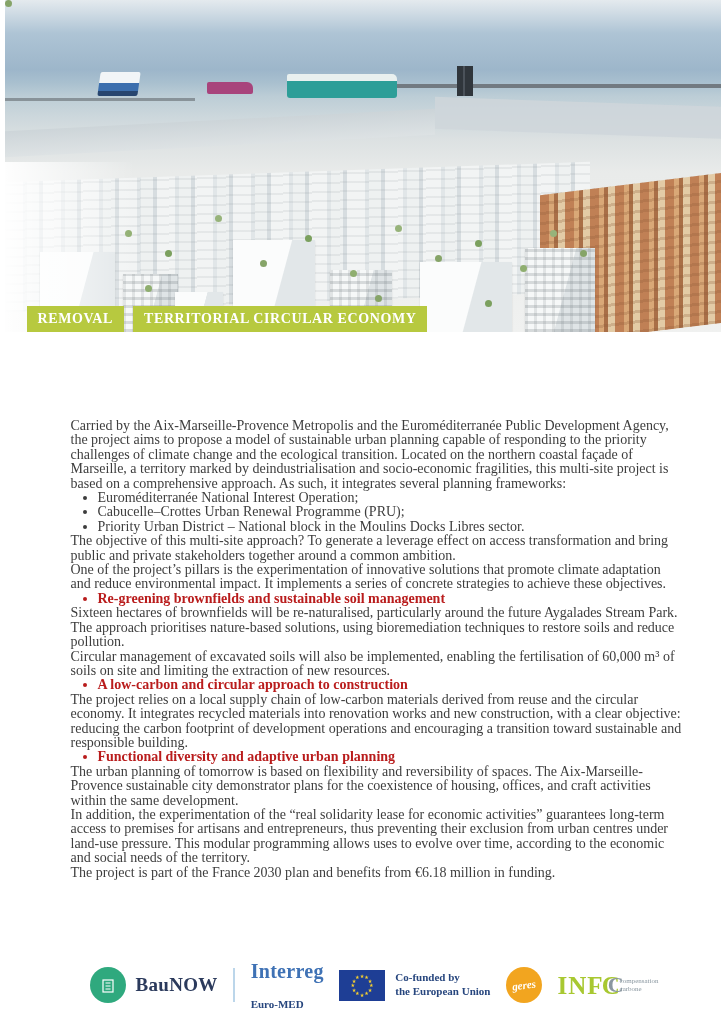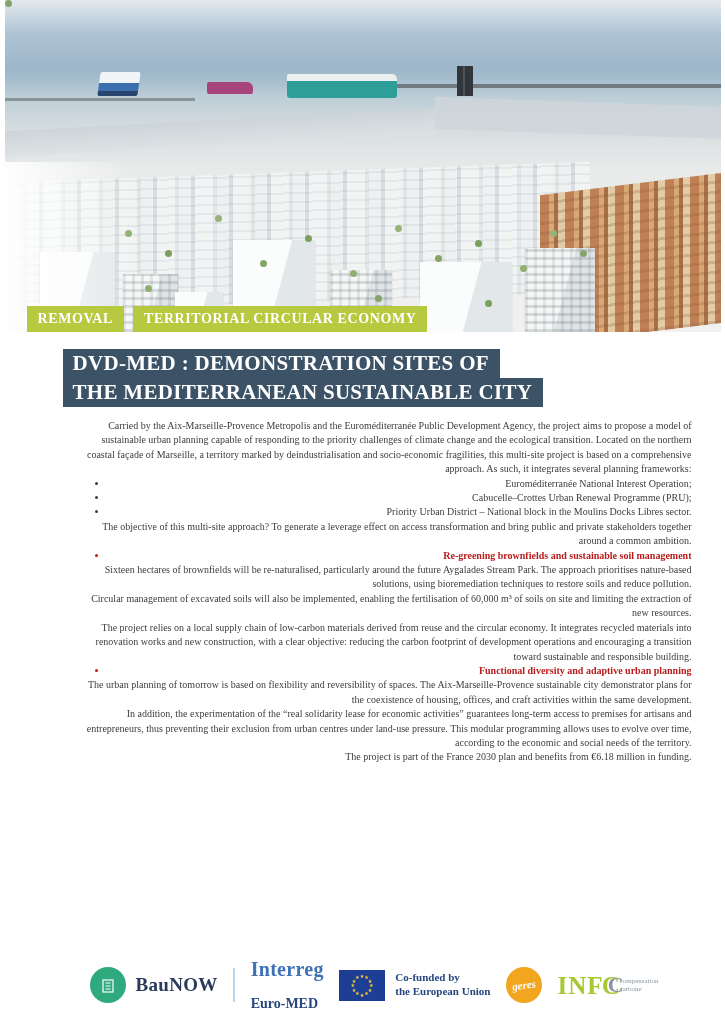--- a/index.html
+++ b/index.html
@@ -57,37 +57,37 @@
   .tag{background:var(--tag-green,#b7c93f); color:#fff; font-weight:bold;
     font-size:14px; letter-spacing:.6px; padding:5px 11px; white-space:nowrap;}
 
   
   .title{position:absolute; top:349px; left:58px;}
   .title .line{display:table; background:var(--title-navy,#3c5266); color:#fff;
     font-weight:bold; font-size:21px; letter-spacing:.3px; line-height:1.2;
     padding:2px 11px 2px 10px; white-space:nowrap;}
 
   
-  .body{position:absolute; top:419px; left:76px; width:611px;
-    font-size:10px; line-height:14.4px; color:var(--body-text,#3d3d3d); text-align:right;}
+  .body{position:absolute; top:419px; left:66px; width:611px;
+    font-size:14px; line-height:14.4px; color:var(--body-text,#3d3d3d); text-align:left;}
   .body p{margin:0;}
   .body ul{margin:0; padding-left:27px; list-style:disc;}
   .body ul.bold li{font-weight:bold; color:#b91c1c;}
 
   
   .footer{position:absolute; top:952px; left:85px; right:62px; height:66px;
     display:flex; align-items:center; justify-content:space-between;}
   .logo-group{display:flex; align-items:center; gap:10px;}
   .baunow-circle{width:36px; height:36px; border-radius:50%;
     background:var(--baunow-green,#2fa97e); display:flex; align-items:center; justify-content:center;}
   .baunow-text{font-weight:bold; font-size:19px; color:var(--baunow-navy,#2b3a5c); letter-spacing:.3px;}
   .footer-divider{width:2px; height:34px; background:#bcd6ea;}
   .interreg{display:flex; flex-direction:column; line-height:1;}
   .interreg .top{font-weight:bold; font-size:20px; color:var(--interreg-blue,#3f72b5); letter-spacing:.3px;}
-  .interreg .sub{font-weight:bold; font-size:14px; color:var(--interreg-dark,#27467e); margin-top:18px;}
+  .interreg .sub{font-weight:bold; font-size:11px; color:var(--interreg-dark,#27467e); margin-top:18px;}
   .eu-flag{width:46px; height:31px; background:var(--eu-flag-blue,#1e3e95); flex:none;}
   .eu-text{font-weight:bold; font-size:11px; line-height:1.25; color:var(--interreg-dark,#24366e);}
   .geres-circle{width:36px; height:36px; border-radius:50%; background:var(--geres-yellow,#f2a51f);
     display:flex; align-items:center; justify-content:center;}
   .geres-circle span{color:#fff; font-style:italic; font-weight:bold; font-size:11px; transform:rotate(-8deg);}
   .infcc{display:flex; align-items:center;}
   .infcc .inf{font-weight:bold; font-size:25px; letter-spacing:1px; color:var(--infcc-green,#a8c831); line-height:1;}
   .infcc .c-green{font-weight:bold; font-size:25px; color:var(--infcc-green,#a8c831); margin-left:-2px; line-height:1;}
   .infcc .c-gray{font-weight:bold; font-size:22px; color:var(--infcc-gray,#8a97a0); margin-left:-12px; line-height:1;}
   .infcc .small{font-size:7px; color:var(--infcc-gray,#8a97a0); line-height:1.2; margin-left:-4px; text-align:left;}
@@ -117,40 +117,40 @@
     <div class="blk" style="left:170px; width:48px; height:40px;"></div>
     <div class="trees"></div>
     <div class="haze-left"></div>
   </div>
 
   <div class="tags">
     <div class="tag">REMOVAL</div>
     <div class="tag">TERRITORIAL CIRCULAR ECONOMY</div>
   </div>
 
-  <div class="title">
-    <span class="line">DVD-MED : DEMONSTRATION SITES OF</span>
-    <span class="line">THE MEDITERRANEAN SUSTAINABLE CITY</span>
-  </div>
 
   <div class="body">
     <p>Carried by the Aix-Marseille-Provence Metropolis and the Euroméditerranée Public Development Agency, the project aims to propose a model of sustainable urban planning capable of responding to the priority challenges of climate change and the ecological transition. Located on the northern coastal façade of Marseille, a territory marked by deindustrialisation and socio-economic fragilities, this multi-site project is based on a comprehensive approach. As such, it integrates several planning frameworks:</p>
     <ul>
       <li>Euroméditerranée National Interest Operation;</li>
       <li>Cabucelle–Crottes Urban Renewal Programme (PRU);</li>
       <li>Priority Urban District – National block in the Moulins Docks Libres sector.</li>
     </ul>
     <p>The objective of this multi-site approach? To generate a leverage effect on access transformation and bring public and private stakeholders together around a common ambition.</p>
+    <p>One of the project’s pillars is the experimentation of innovative solutions that promote climate adaptation and reduce environmental impact. It implements a series of concrete strategies to achieve these objectives.</p>
 
     <ul class="bold">
       <li>Re-greening brownfields and sustainable soil management</li>
     </ul>
     <p>Sixteen hectares of brownfields will be re-naturalised, particularly around the future Aygalades Stream Park. The approach prioritises nature-based solutions, using bioremediation techniques to restore soils and reduce pollution.</p>
     <p>Circular management of excavated soils will also be implemented, enabling the fertilisation of 60,000 m³ of soils on site and limiting the extraction of new resources.</p>
 
+    <ul class="bold">
+      <li>A low-carbon and circular approach to construction</li>
+    </ul>
     <p>The project relies on a local supply chain of low-carbon materials derived from reuse and the circular economy. It integrates recycled materials into renovation works and new construction, with a clear objective: reducing the carbon footprint of development operations and encouraging a transition toward sustainable and responsible building.</p>
 
     <ul class="bold">
       <li>Functional diversity and adaptive urban planning</li>
     </ul>
     <p>The urban planning of tomorrow is based on flexibility and reversibility of spaces. The Aix-Marseille-Provence sustainable city demonstrator plans for the coexistence of housing, offices, and craft activities within the same development.</p>
     <p>In addition, the experimentation of the “real solidarity lease for economic activities” guarantees long-term access to premises for artisans and entrepreneurs, thus preventing their exclusion from urban centres under land-use pressure. This modular programming allows uses to evolve over time, according to the economic and social needs of the territory.</p>
     <p>The project is part of the France 2030 plan and benefits from €6.18 million in funding.</p>
   </div>
 

